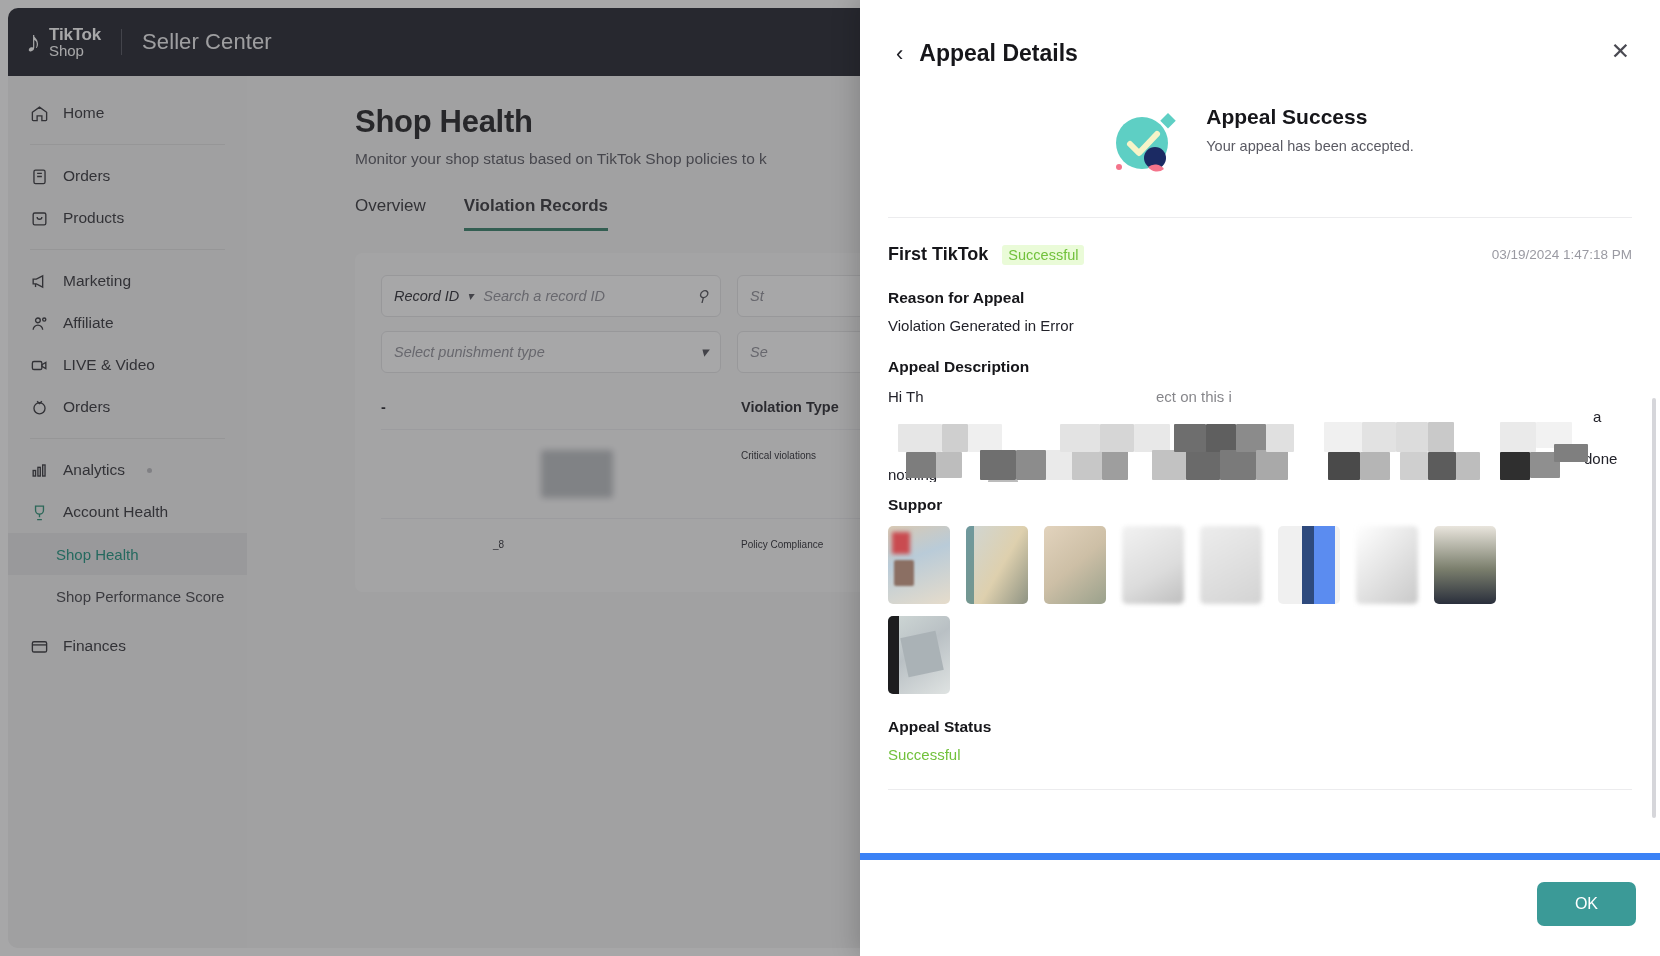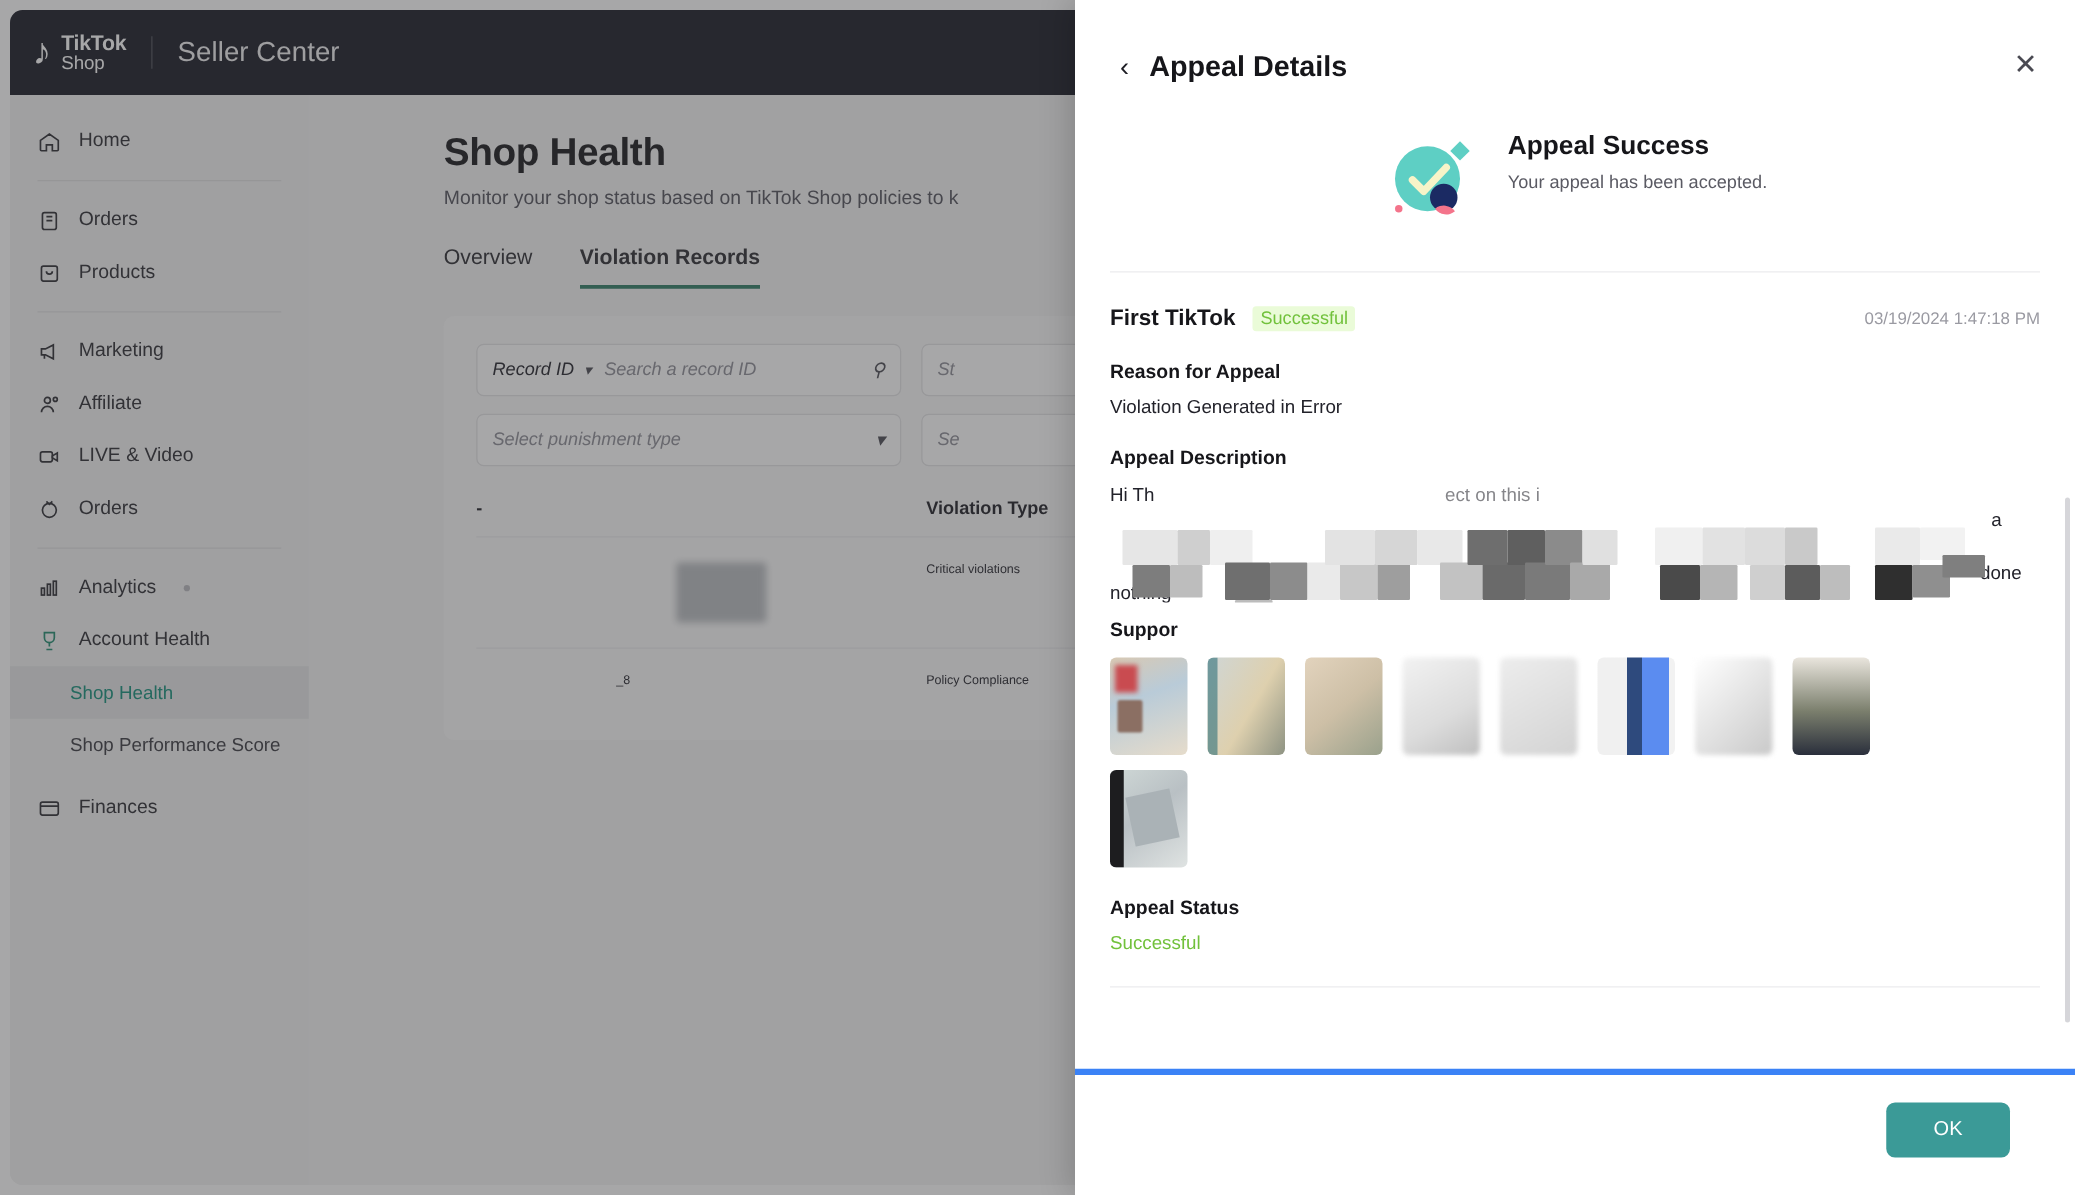--- a/index.html
+++ b/index.html
@@ -128,21 +128,21 @@
   .val.ok { color:#71c13b; }
 
   .redact-para { position:relative; height: 96px; margin-top: 10px; overflow:hidden; }
   .redact-para .txt { font-size:15px; color:#22222a; }
   .px { position:absolute; border-radius:1px; }
 
   .thumbs { display:flex; gap:16px; margin-top:12px; }
   .thumb { width:62px; height:78px; border-radius:5px; overflow:hidden; position:relative; background:#d9d9dc; }
   .thumb.blurred { filter: blur(2px); }
 
-  .dr-foot { flex:0 0 auto; border-top:5px solid #3b82f6; padding: 22px 52px 30px 36px;
+  .dr-foot { flex:0 0 auto; border-top:7px solid #3b82f6; padding: 22px 24px 30px 36px;
              display:flex; justify-content:flex-end;align-items:center; }
   .ok-btn {
     background:#3b9a97; color:#ffffff; font-size:16px; border:none; border-radius:7px;
     padding: 13px 38px; cursor:pointer;
   }
   .scrollbar { position:absolute; right:4px; top:180px; width:4px; height:420px;
                background:#d6d6da; border-radius:2px; }
 </style>
 </head>
 <body>

